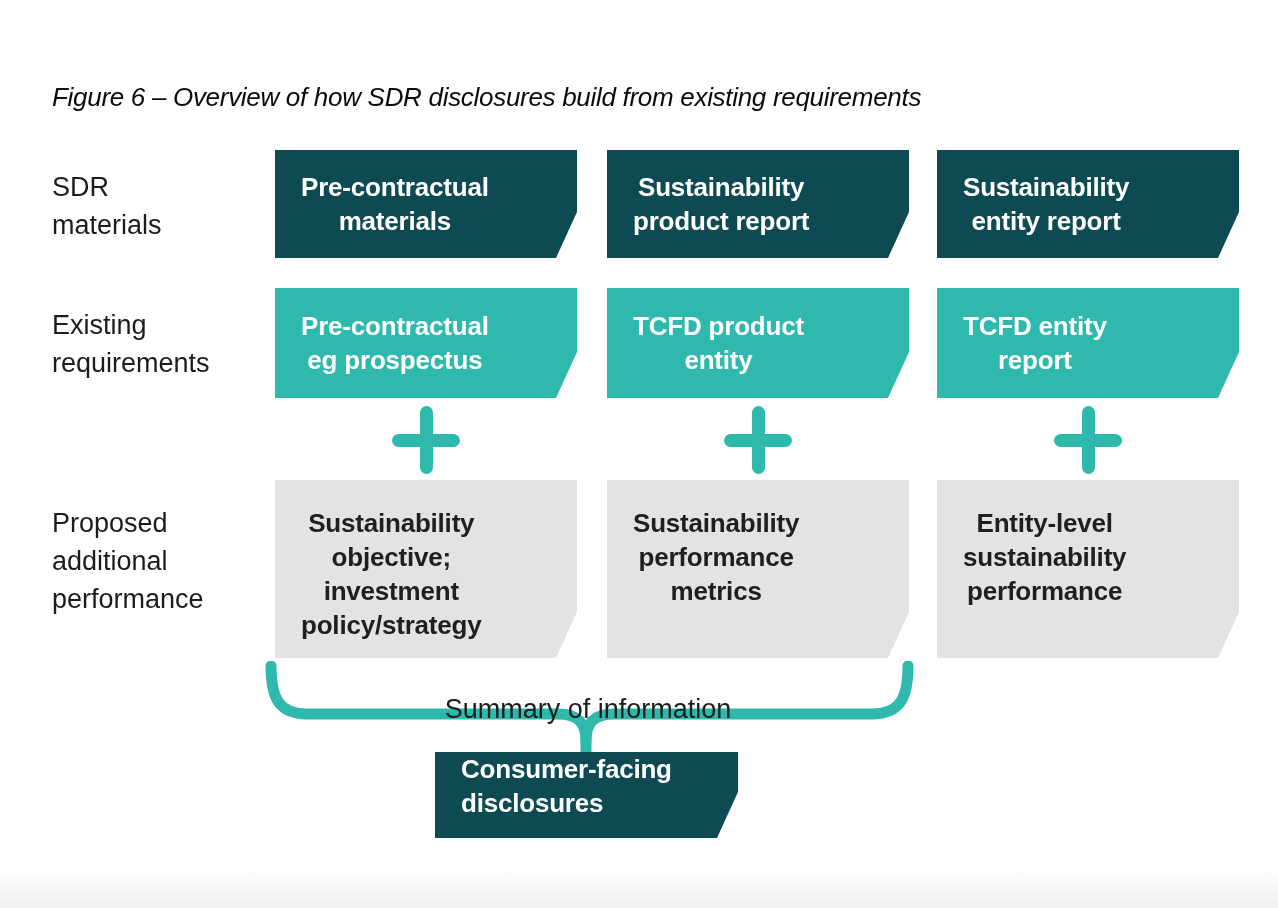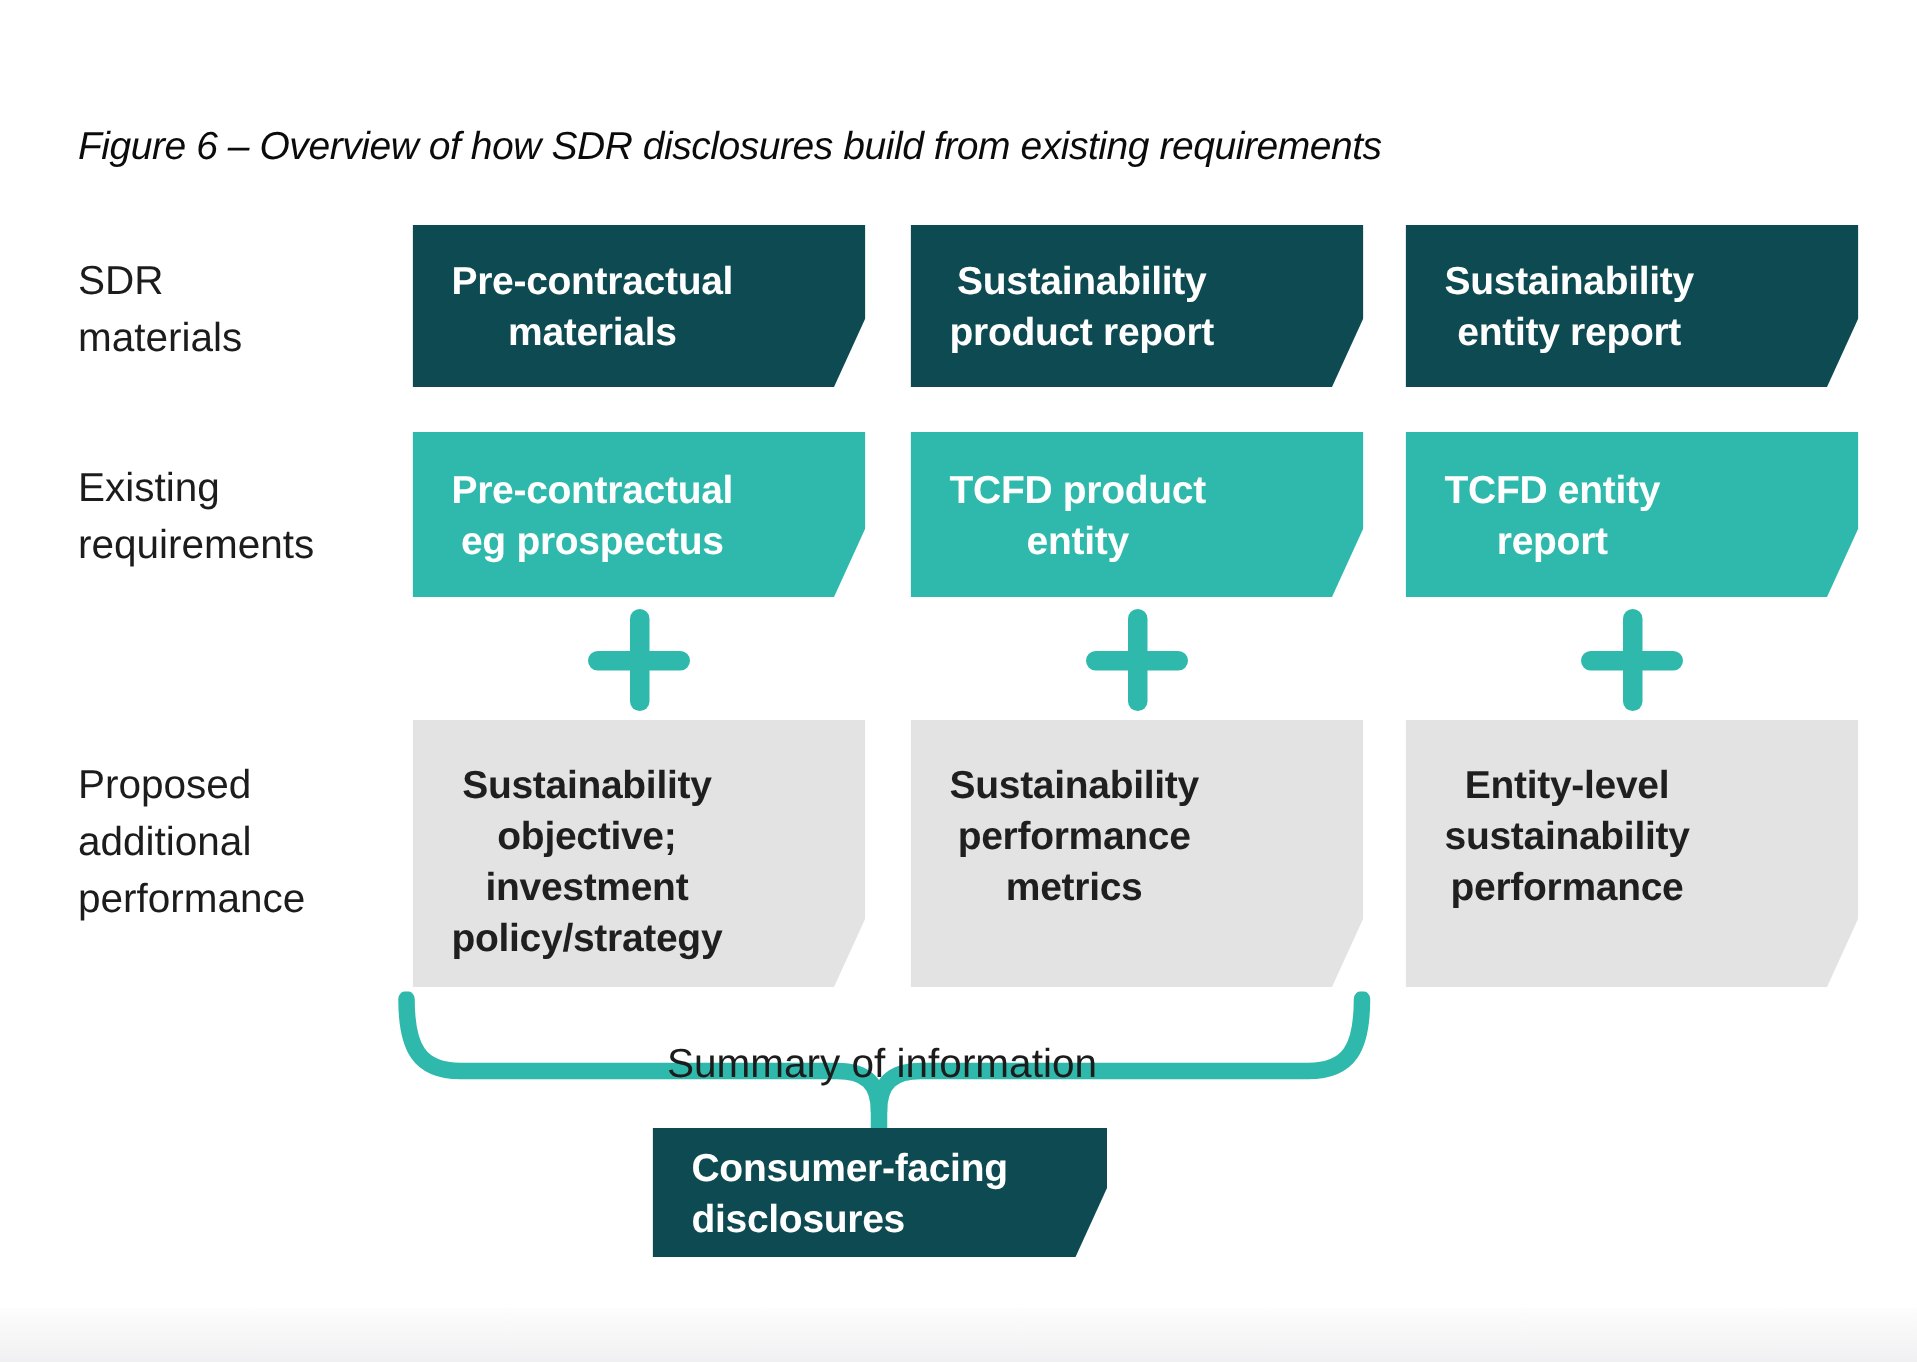--- a/index.html
+++ b/index.html
@@ -117,21 +117,21 @@
   }
   .consumer-box {
     position: absolute;
     left: 435px;
     top: 752px;
     width: 303px;
     height: 86px;
     background: var(--dark-teal);
     color: var(--text-light);
     display: flex;
-    align-items: center;
+    align-items: flex-start;
     clip-path: polygon(0 0, 100% 0, 100% calc(100% - 46px), calc(100% - 21px) 100%, 0 100%);
   }
   .page-edge {
     position: absolute;
     left: 0;
     top: 872px;
     width: 100%;
     height: 36px;
     background: linear-gradient(180deg, #fdfdfd 0%, #f0f0f2 100%);
   }

